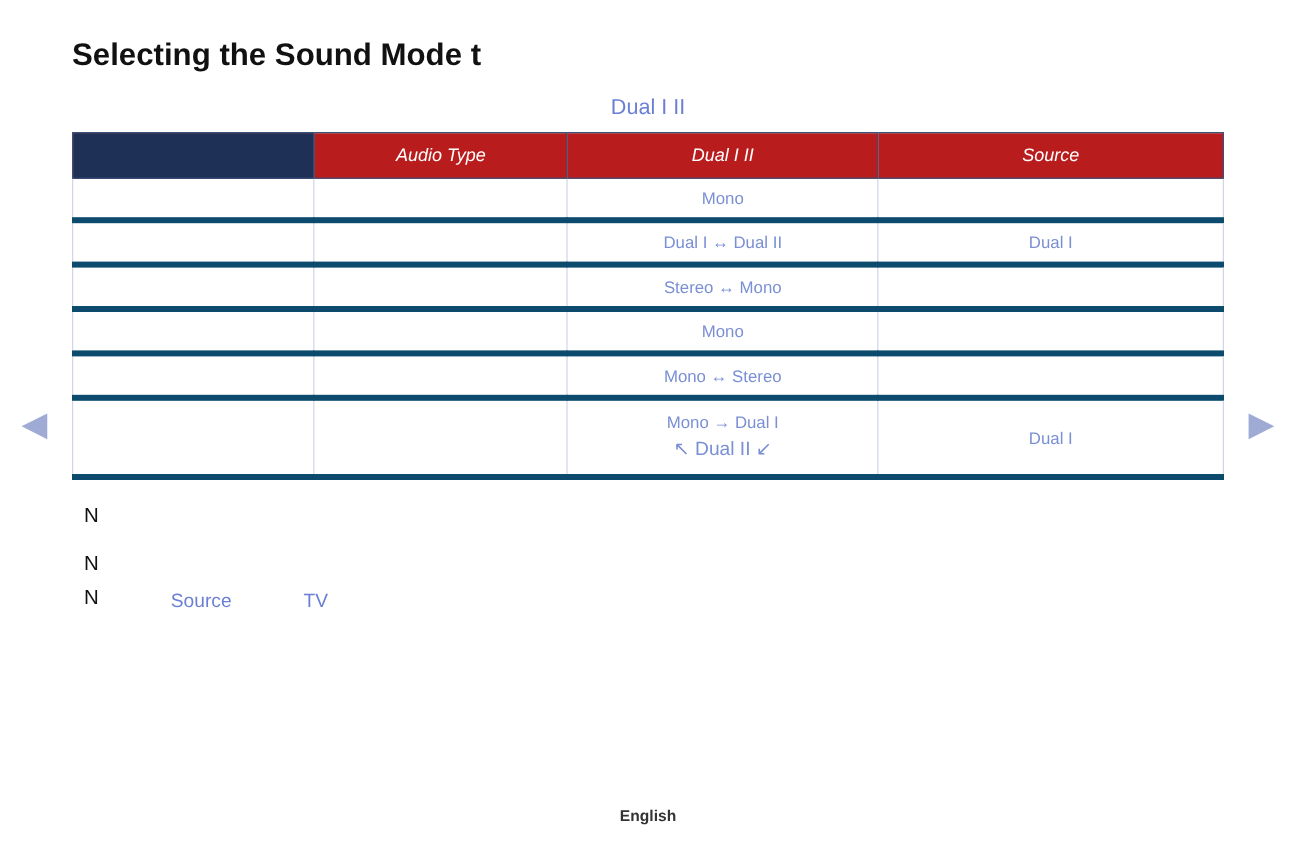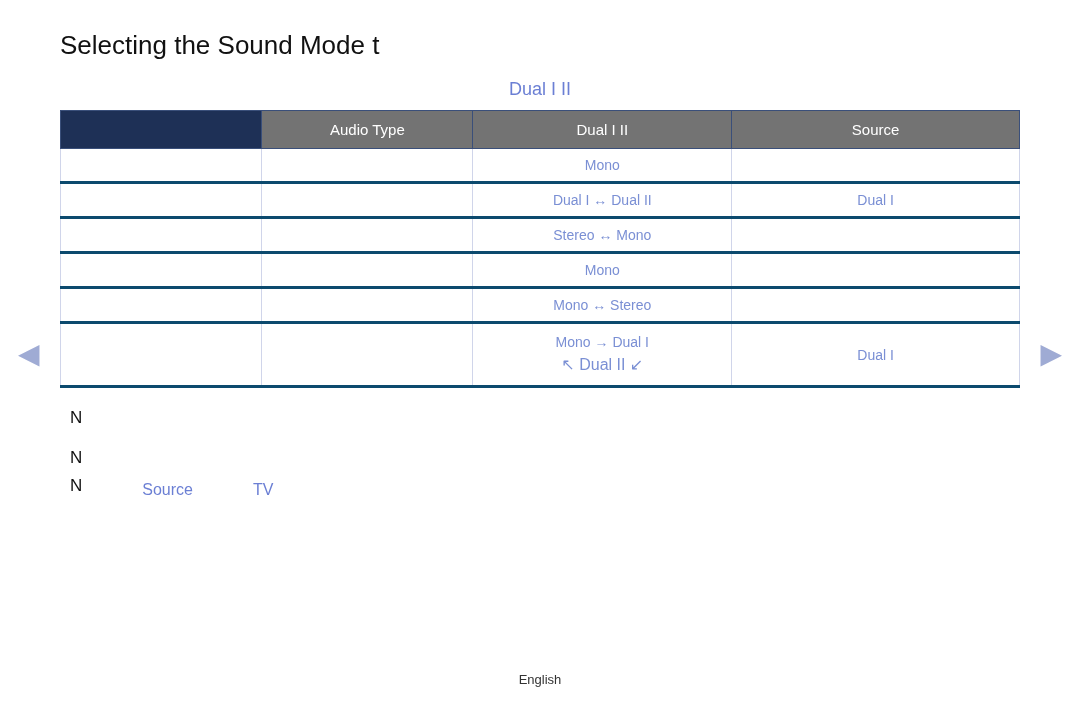--- a/index.html
+++ b/index.html
@@ -14,57 +14,58 @@
 
     .page-container {
       width: 1080px;
       min-height: 705px;
       position: relative;
       padding: 30px 60px 40px 60px;
     }
 
     .page-title {
       font-size: 26px;
-      font-weight: normal;
+      font-weight: bold;
       color: #111;
       margin-bottom: 18px;
     }
 
     .subtitle {
       text-align: center;
       color: #6b7fd4;
       font-size: 18px;
       margin-bottom: 10px;
     }
 
     .table-wrapper {
       width: 100%;
       border-collapse: collapse;
       margin-bottom: 20px;
     }
 
     .table-wrapper thead tr {
-      background-color: #737373;
+      background-color: #b91c1c;
+      font-style: italic;
     }
 
     .table-wrapper thead th {
       color: #fff;
       font-weight: normal;
       font-size: 15px;
       padding: 10px 14px;
       border: 1px solid #3a4f7a;
       text-align: center;
     }
 
     .table-wrapper thead th:first-child {
       background-color: #1e3056;
     }
 
     .table-wrapper tbody tr {
-      border-bottom: 3px solid #0c4a6e;
+      border-bottom: 5px solid #0c4a6e;
       border-radius: 12px;
     }
 
     .table-wrapper tbody td {
       padding: 8px 14px;
       font-size: 14px;
       color: #7a8fd4;
       text-align: center;
       border: 1px solid #d0d5ea;
       vertical-align: middle;
@@ -120,21 +121,21 @@
       color: #6b7fd4;
       font-size: 16px;
     }
 
     .footer {
       position: absolute;
       bottom: 18px;
       left: 50%;
       transform: translateX(-50%);
       font-size: 13px;
-      font-weight: normal;
+      font-weight: bold;
       color: #333;
     }
 
     .dual-cell {
       line-height: 1.5;
     }
   </style>
 </head>
 <body>
 

